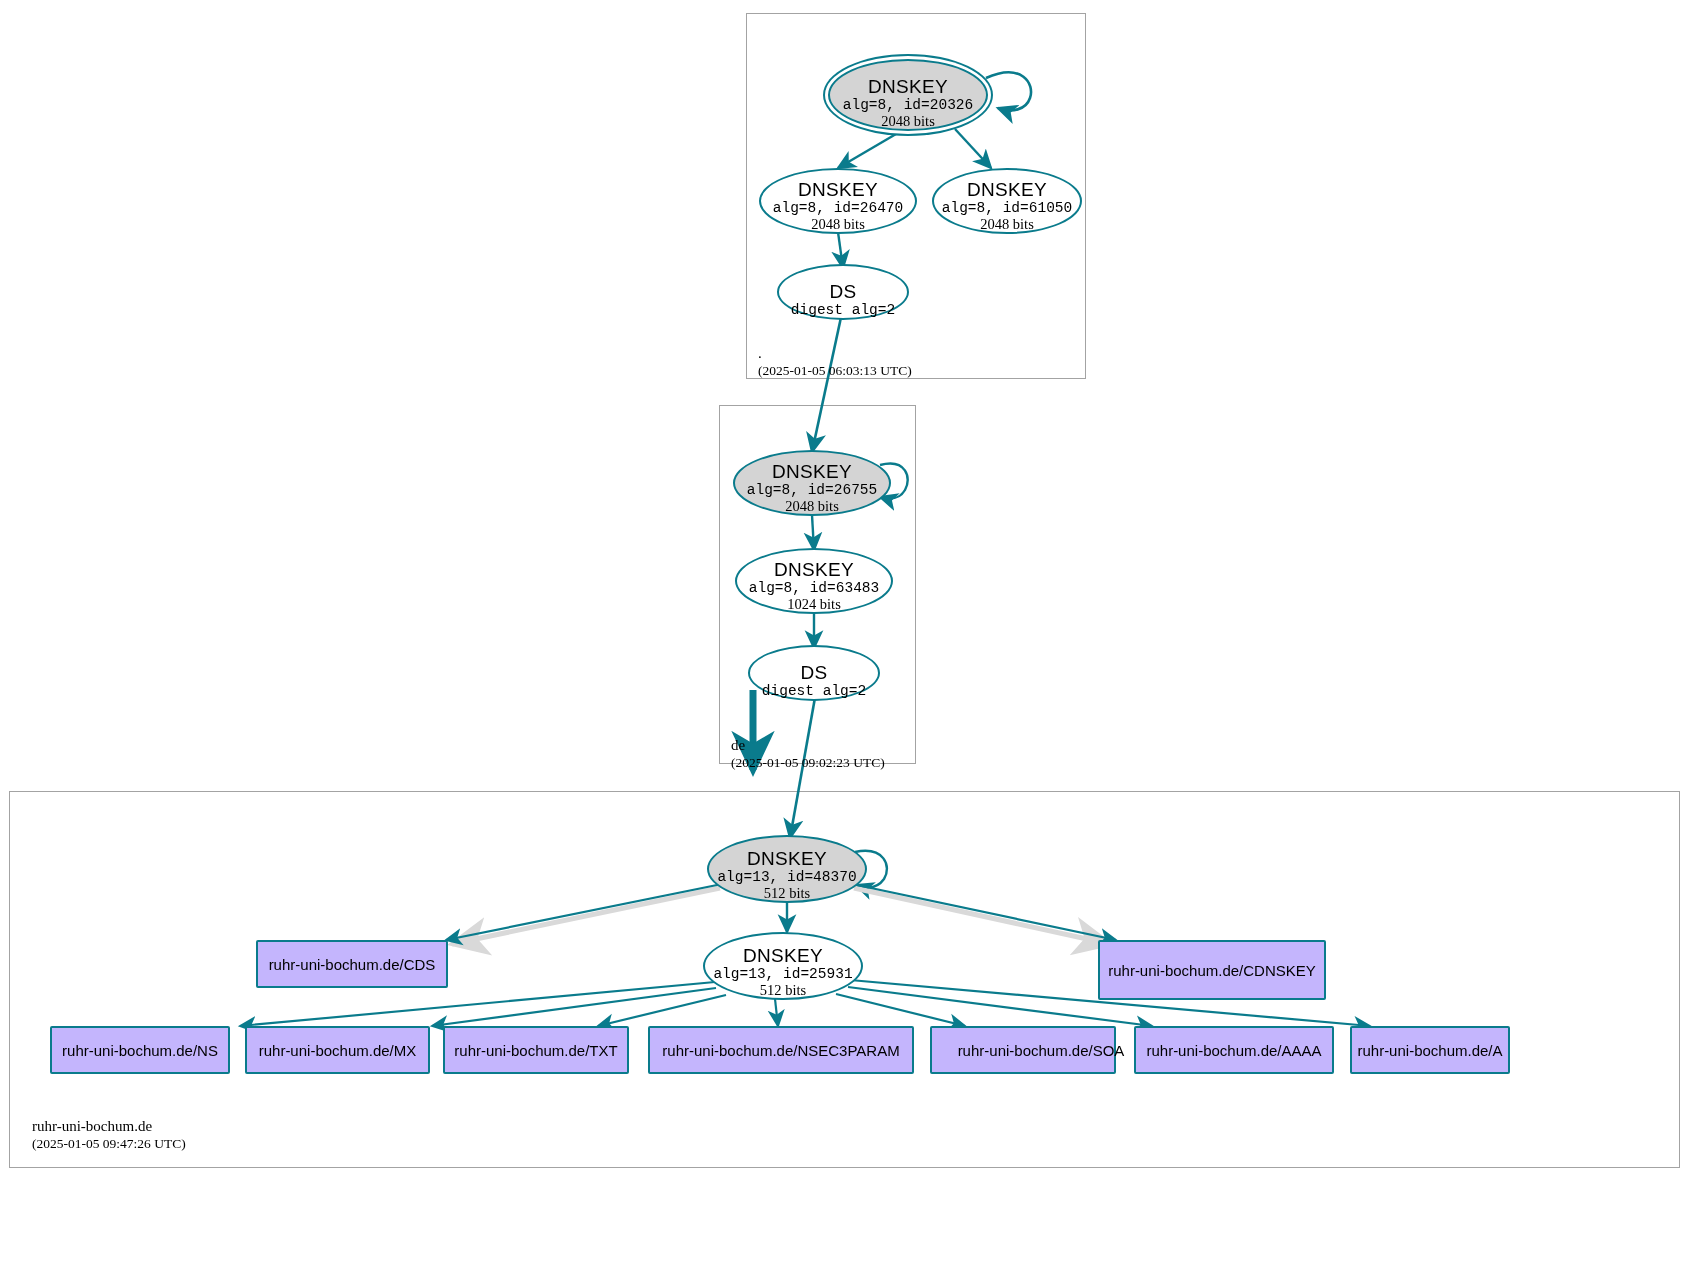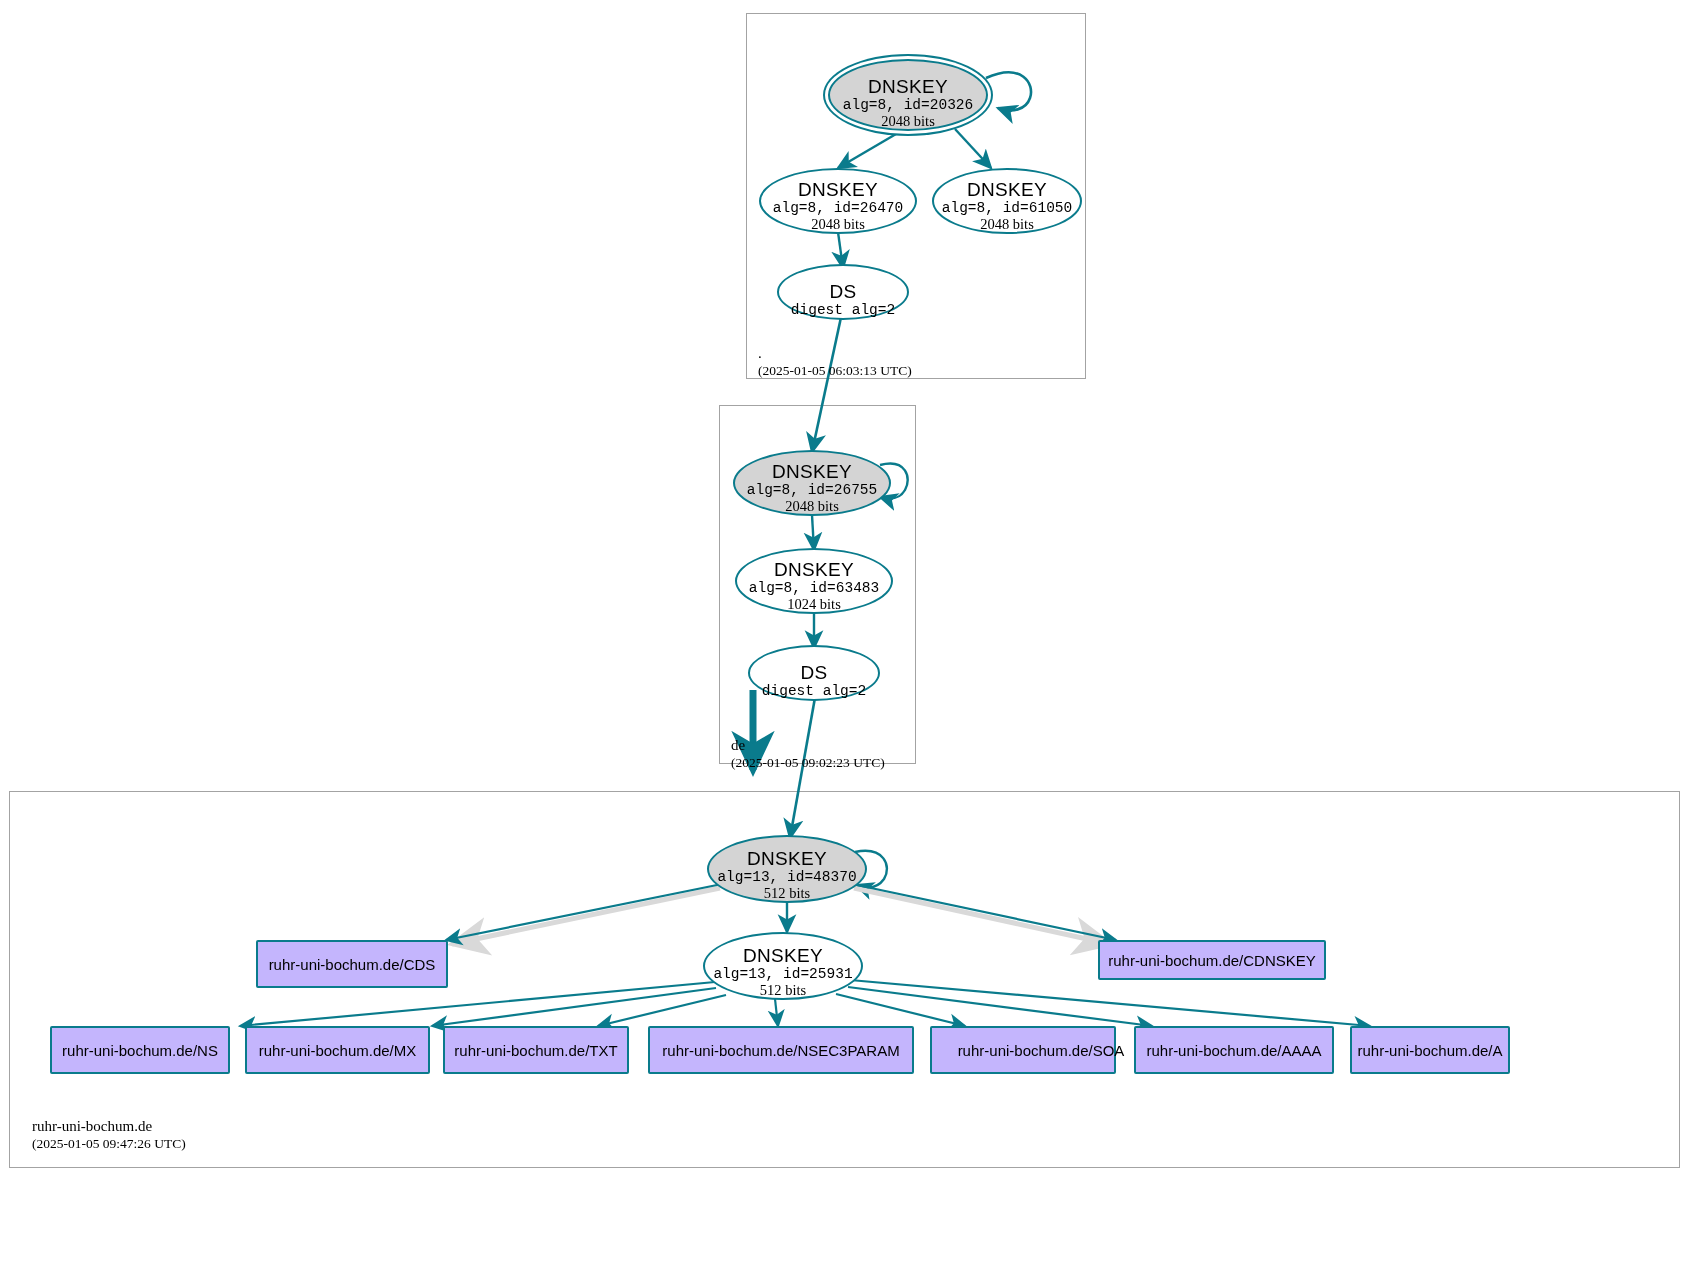--- a/index.html
+++ b/index.html
@@ -146,21 +146,21 @@
     <div class="t3">512 bits</div>
   </div>
 
   <div class="node" style="left:703px;top:932px;width:160px;height:68px;">
     <div class="t1">DNSKEY</div>
     <div class="t2">alg=13, id=25931</div>
     <div class="t3">512 bits</div>
   </div>
 
   <div class="rrset" style="left:256px;top:940px;width:192px;height:48px;">ruhr-uni-bochum.de/CDS</div>
-  <div class="rrset" style="left:1098px;top:940px;width:228px;height:40px;">ruhr-uni-bochum.de/CDNSKEY</div>
+  <div class="rrset" style="left:1098px;top:940px;width:228px;height:60px;">ruhr-uni-bochum.de/CDNSKEY</div>
 
   <div class="rrset" style="left:50px;top:1026px;width:180px;height:48px;">ruhr-uni-bochum.de/NS</div>
   <div class="rrset" style="left:443px;top:1026px;width:186px;height:48px;">ruhr-uni-bochum.de/TXT</div>
   <div class="rrset" style="left:245px;top:1026px;width:185px;height:48px;">ruhr-uni-bochum.de/MX</div>
   <div class="rrset" style="left:648px;top:1026px;width:266px;height:48px;">ruhr-uni-bochum.de/NSEC3PARAM</div>
   <div class="rrset" style="left:930px;top:1026px;width:186px;height:48px;padding-left:36px;">ruhr-uni-bochum.de/SOA</div>
   <div class="rrset" style="left:1134px;top:1026px;width:200px;height:48px;">ruhr-uni-bochum.de/AAAA</div>
   <div class="rrset" style="left:1350px;top:1026px;width:160px;height:48px;">ruhr-uni-bochum.de/A</div>
 
   <div class="zonelabel" style="left:32px;top:1118px;">

